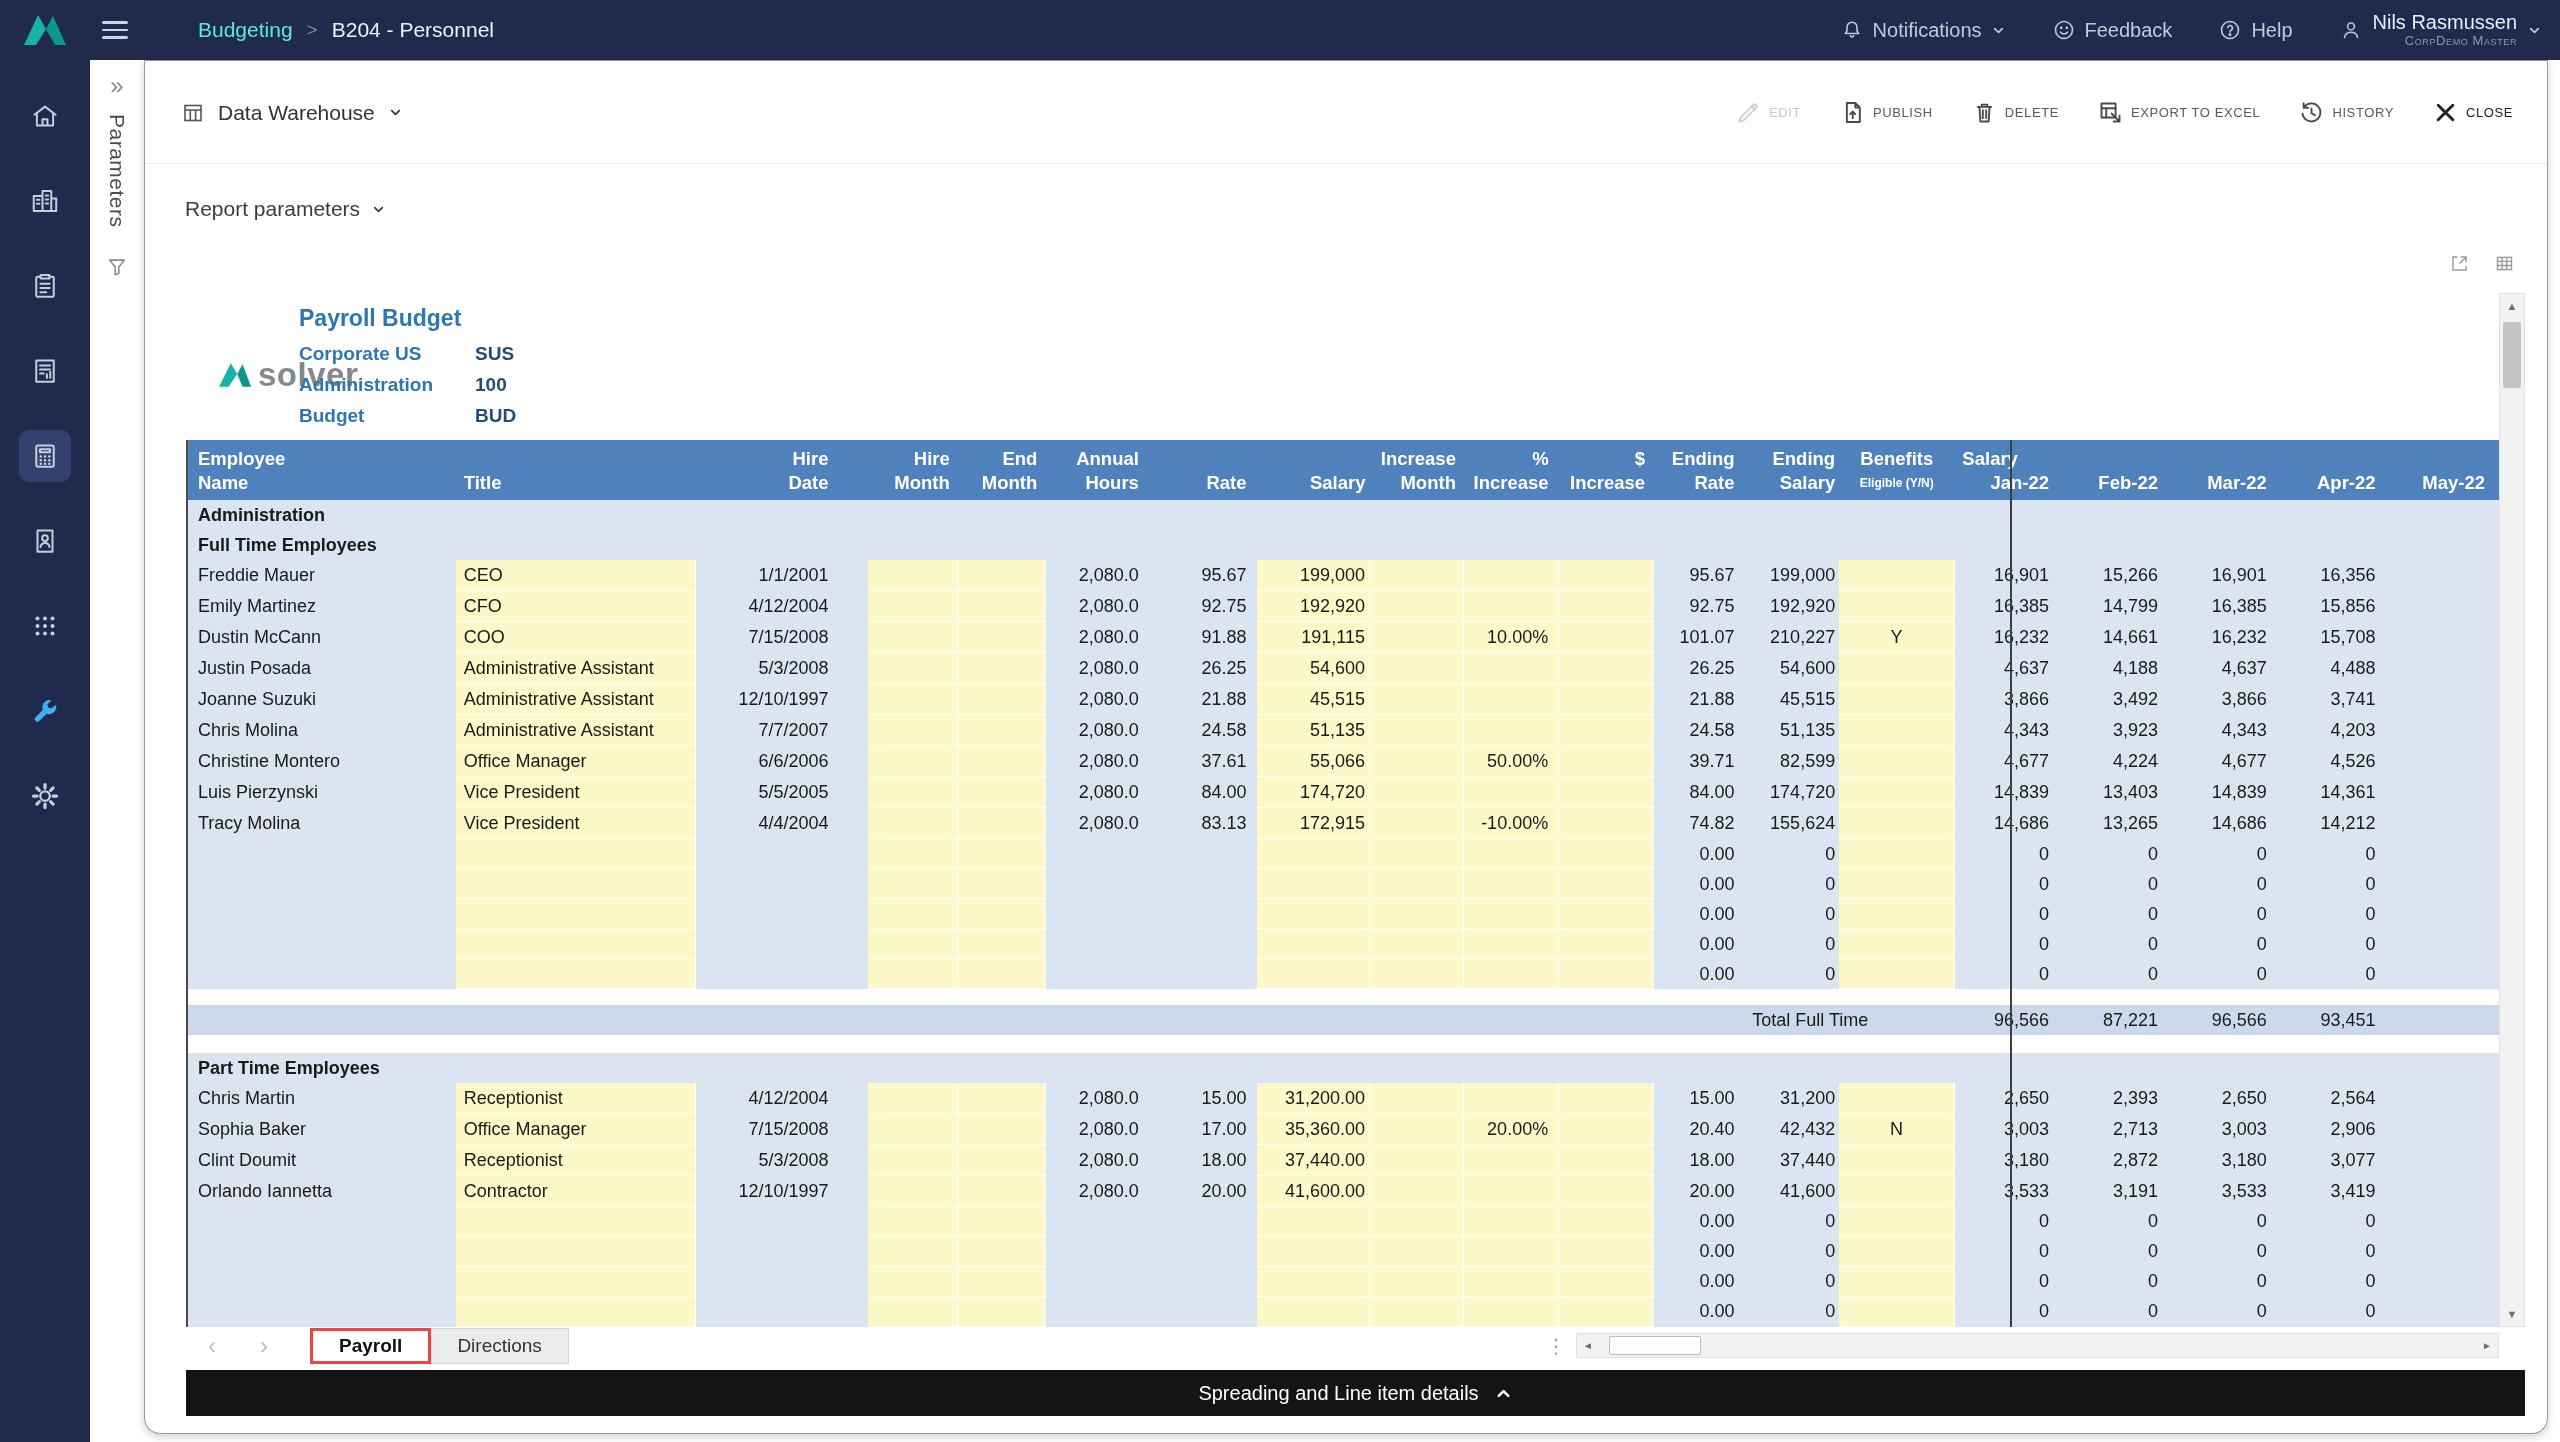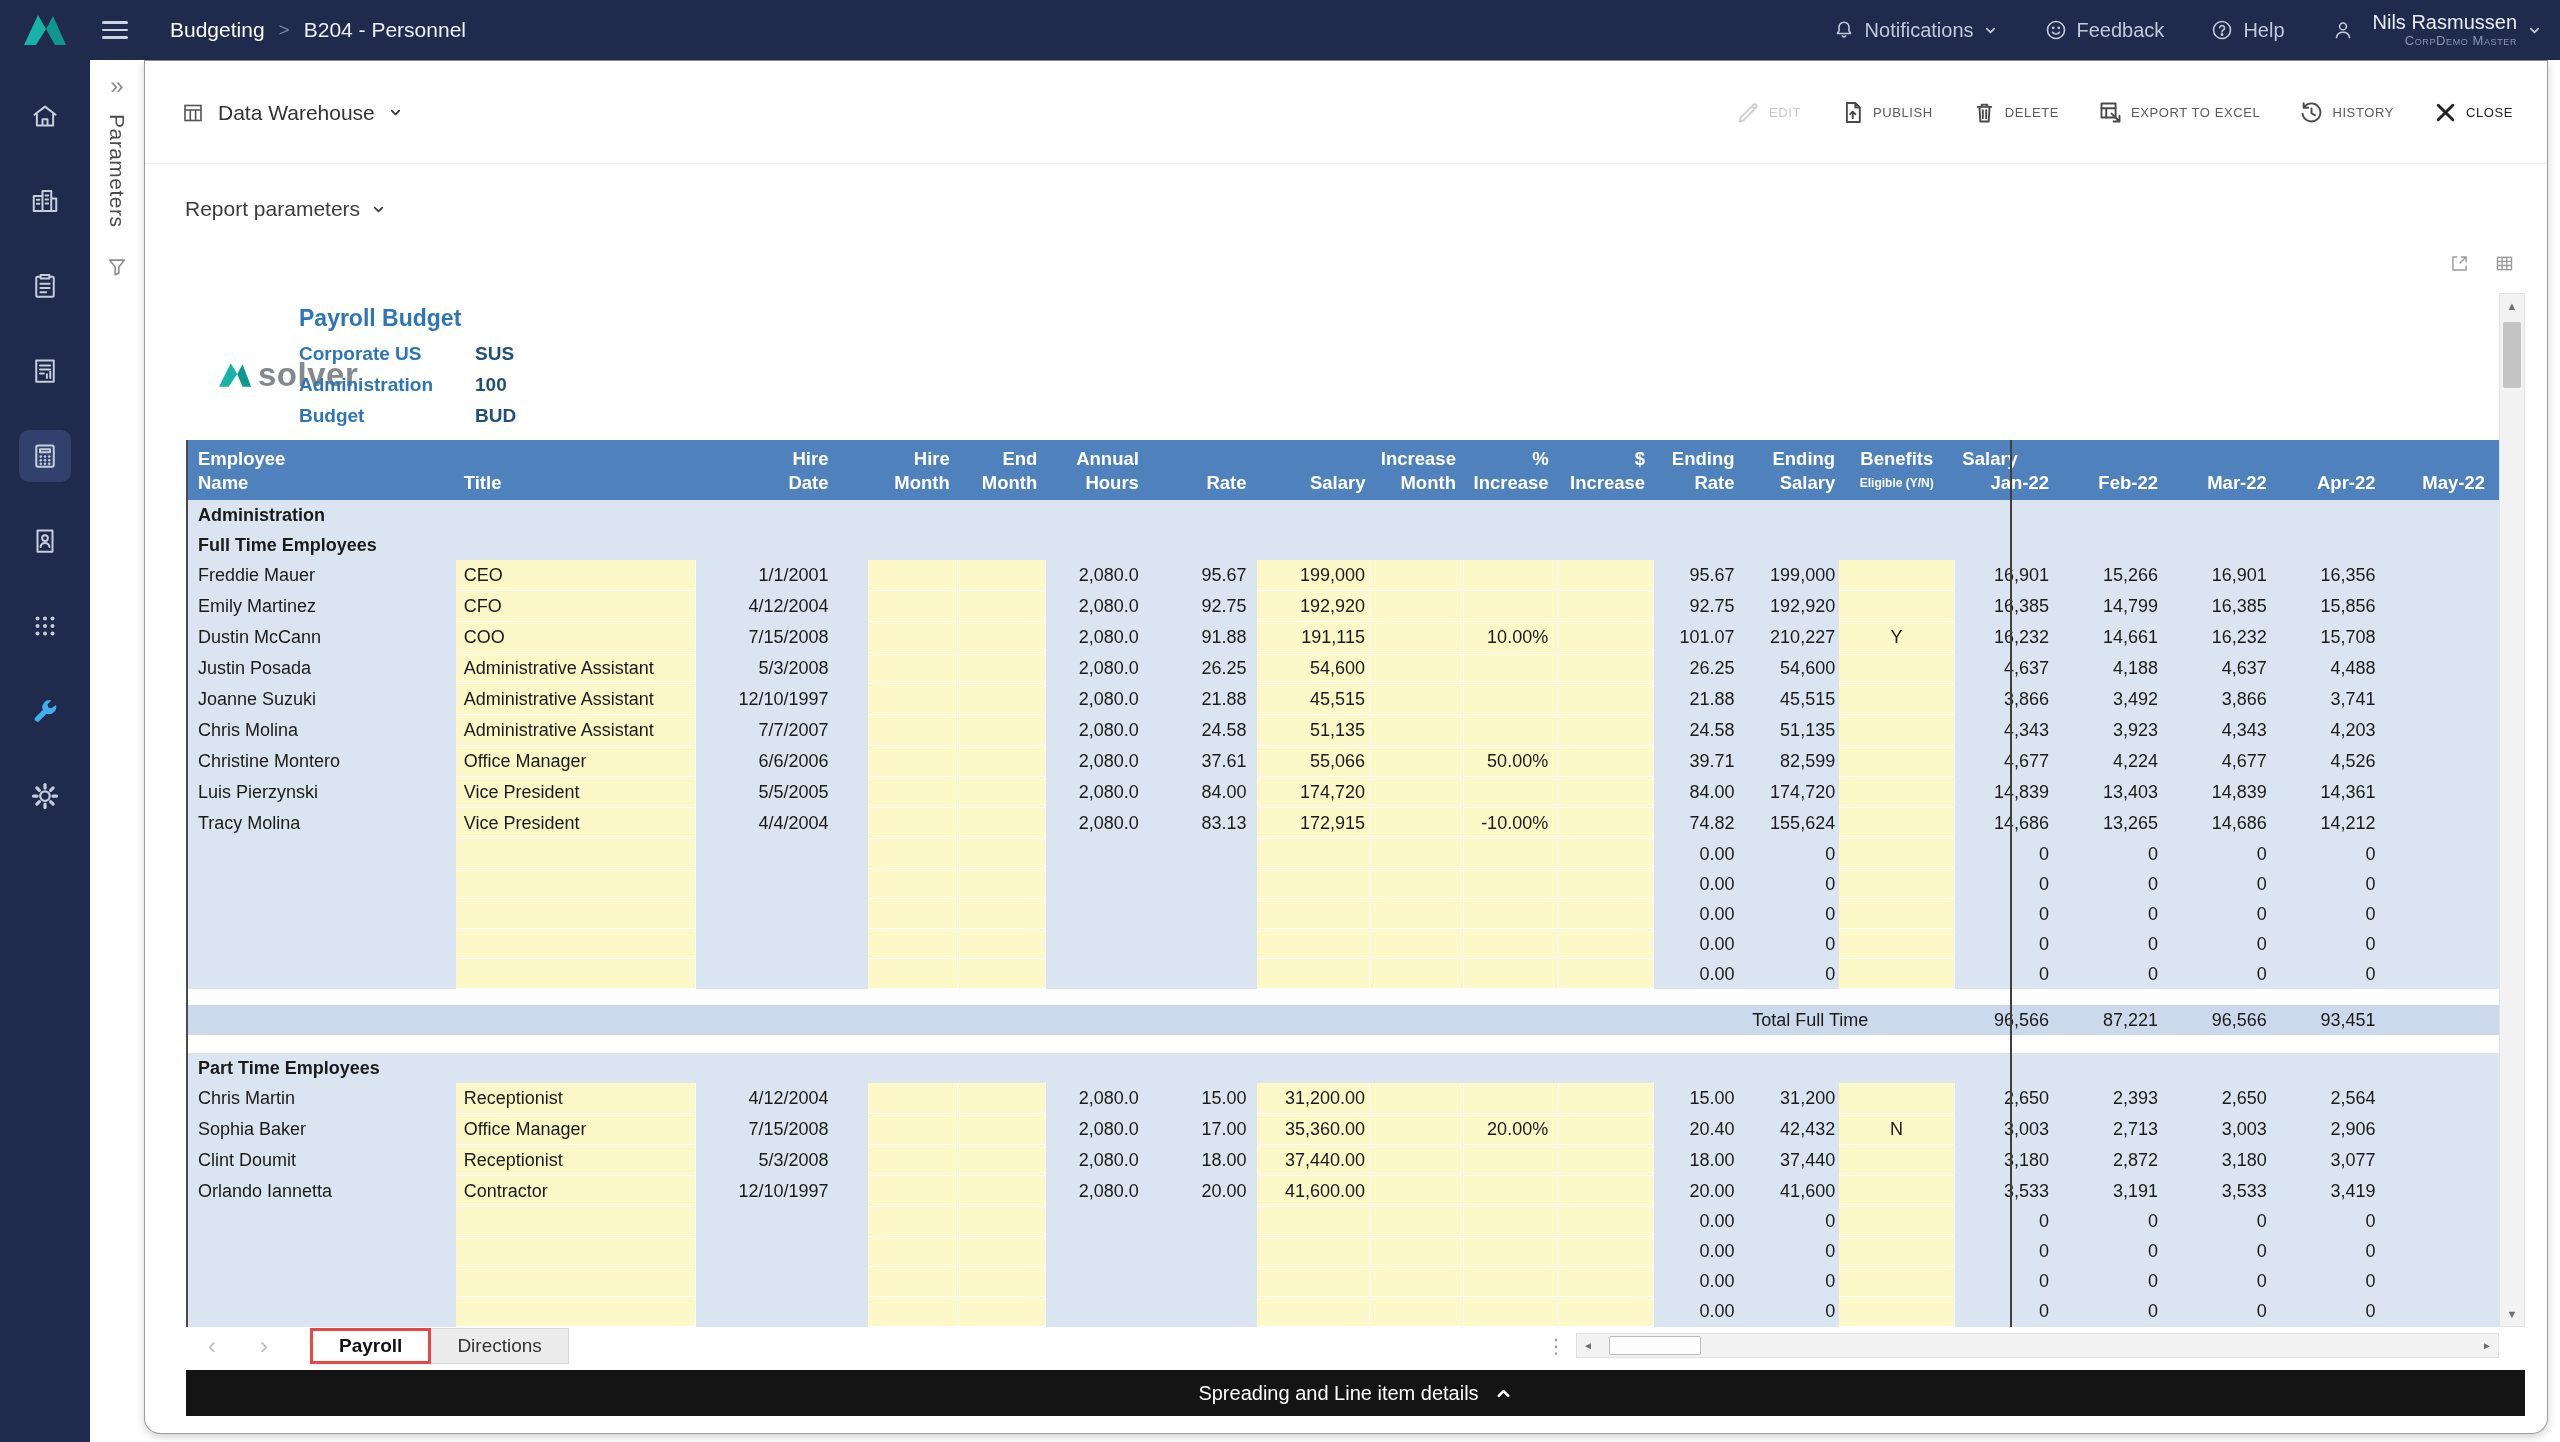--- a/index.html
+++ b/index.html
@@ -5,29 +5,29 @@
   * { box-sizing: border-box; margin: 0; padding: 0; }
   body { font-family: "Liberation Sans", sans-serif; background: #fff; }
   .screen { position: relative; width: 2560px; height: 1442px; overflow: hidden; background: #fff; }
 
   
   .topbar { position: absolute; top: 0; left: 0; right: 0; height: 60px; background: #1f2a4d; display: flex; align-items: center; color: #c5ccde; z-index: 20; }
   .logo-box { width: 90px; display: flex; justify-content: center; align-items: center; }
   .hamburger { width: 26px; display: flex; flex-direction: column; gap: 5px; cursor: pointer; margin-left: 12px; }
   .hamburger span { display: block; height: 2.5px; background: #cdd4e4; border-radius: 2px; }
   .breadcrumb { display: flex; align-items: center; gap: 14px; margin-left: 42px; font-size: 21px; }
-  .crumb-section { color: #ffffff; cursor: pointer; }
+  .crumb-section { color: #5eead4; cursor: pointer; margin-left: 28px; }
   .crumb-sep { color: #7d8703; color: #7d87a3; font-size: 19px; }
   .crumb-page { color: #eef1f8; }
   .topbar-right { margin-left: auto; display: flex; align-items: center; gap: 46px; padding-right: 18px; }
   .tb-item { display: flex; align-items: center; gap: 9px; font-size: 20px; color: #c2c9db; cursor: pointer; }
   .tb-icon { width: 24px; height: 24px; stroke: #c2c9db; fill: none; stroke-width: 1.6; stroke-linecap: round; stroke-linejoin: round; }
   .chev { width: 15px; height: 15px; fill: none; stroke: currentColor; stroke-width: 1.8; stroke-linecap: round; stroke-linejoin: round; }
   .user-block { display: flex; align-items: center; gap: 10px; cursor: pointer; }
-  .user-text { display: flex; flex-direction: column; align-items: flex-end; line-height: 1.15; margin-left: 8px; }
+  .user-text { display: flex; flex-direction: column; align-items: flex-end; line-height: 1.15; }
   .user-name { font-size: 20px; color: #e9edf6; }
   .user-org { font-size: 13px; color: #8d96ae; font-variant: small-caps; letter-spacing: .6px; }
 
   
   .sidebar { position: absolute; top: 60px; left: 0; width: 90px; bottom: 0; background: #1f2a4d; display: flex; flex-direction: column; align-items: center; padding-top: 30px; gap: 33px; z-index: 15; }
   .side-item { width: 52px; height: 52px; display: flex; align-items: center; justify-content: center; border-radius: 10px; color: #c6cede; cursor: pointer; }
   .side-item svg { width: 30px; height: 30px; stroke: currentColor; fill: none; stroke-width: 1.6; stroke-linecap: round; stroke-linejoin: round; }
   .side-item.active { background: #32406e; }
   .side-item.accent { color: #3fb0ee; }
   .side-item .filled { fill: currentColor; stroke: none; }

